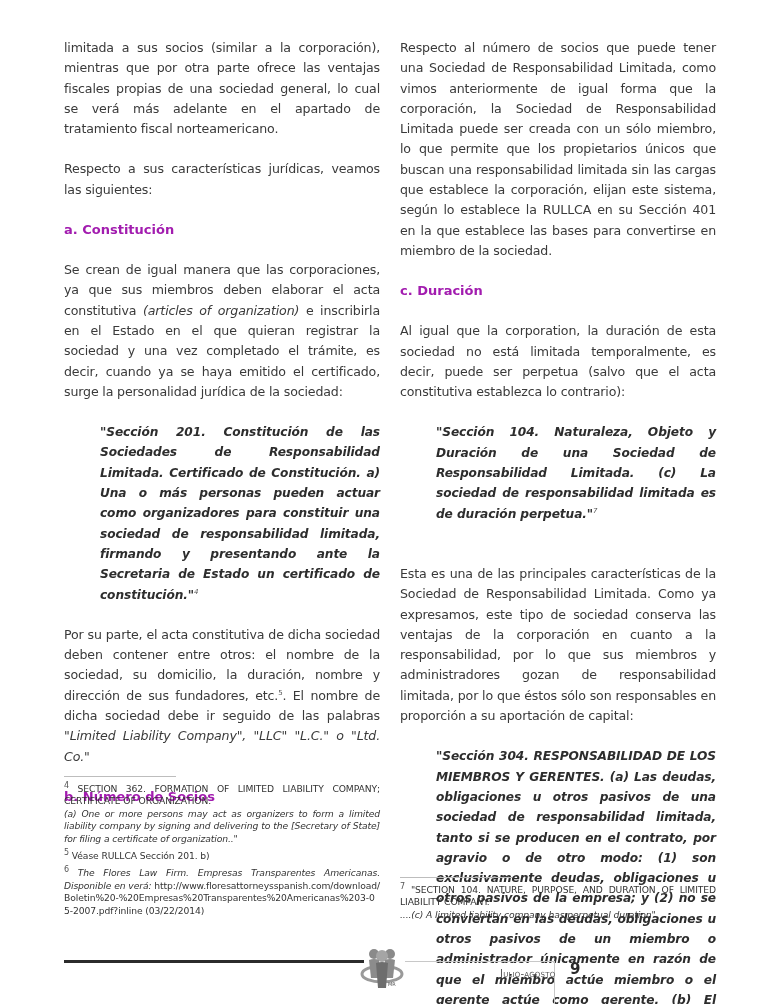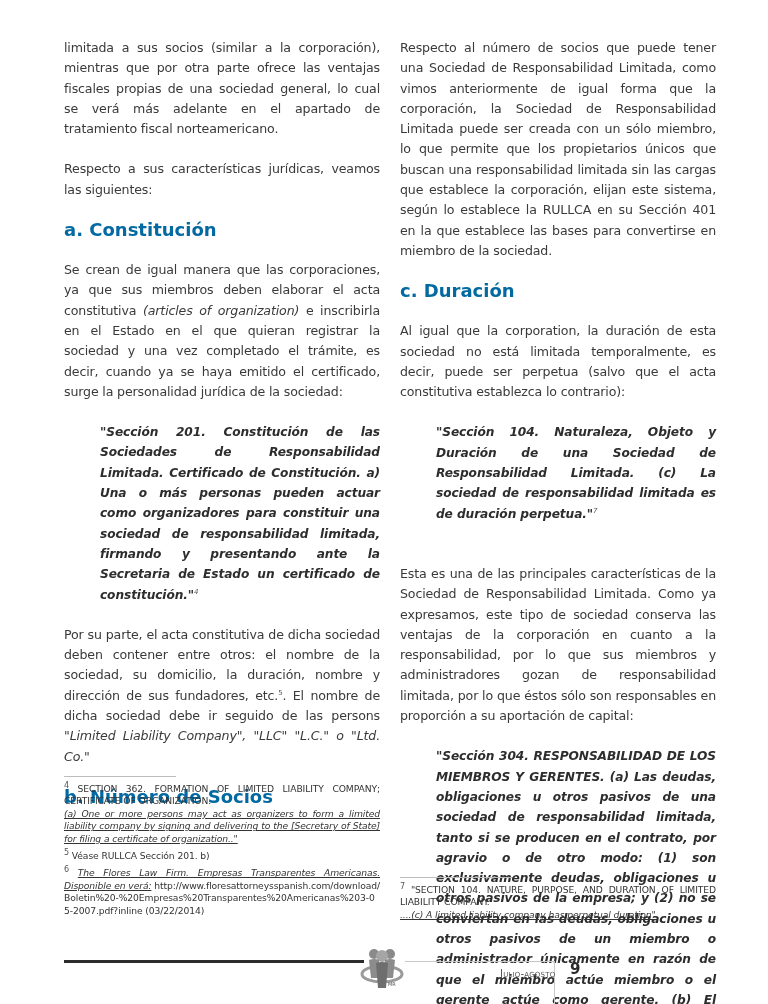--- a/index.html
+++ b/index.html
@@ -3,29 +3,29 @@
 <meta charset="utf-8">
 <style>
   html, body { margin:0; padding:0; background:#ffffff; }
   body { width:768px; height:1004px; position:relative; overflow:hidden;
          font-family:"DejaVu Sans", sans-serif; color:#3a3a3a; }
   .col { position:absolute; top:38px; width:316px; }
   .col.left { left:64px; }
   .col.right { left:400px; }
   p { margin:0; font-size:12.6px; line-height:20.3px; text-align:justify; letter-spacing:-0.15px; }
   .gap { height:20px; }
-  h3 { margin:0; font-size:18px; line-height:20px; font-weight:bold; color:#0369a1; }
+  h3 { margin:0; font-size:13px; line-height:20px; font-weight:bold; color:#a21caf; }
   .quote { margin:0 0 0 36px; font-size:12.2px; line-height:20.3px; font-weight:bold; font-style:italic;
            color:#2d2d2d; text-align:justify; letter-spacing:-0.1px; }
   sup { font-size:7px; line-height:0; vertical-align:super; color:#555; font-weight:normal; }
   em { }
   .fn-rule { width:112px; height:1px; background:#bdbdbd; margin:0 0 6px 0; }
   .fn { font-size:9.2px; line-height:12.4px; color:#333; text-align:justify; margin:0 0 5px 0; letter-spacing:-0.1px; }
   .fn .num { font-size:8px; vertical-align:super; line-height:0; color:#555; }
-  .fn em { font-style:italic;text-decoration:underline; }
+  .fn em { font-style:italic; }
   .footer { position:absolute; left:0; top:930px; width:768px; height:74px; }
   .footer-line { position:absolute; left:64px; top:30px; width:300px; height:3px; background:#2b2b2b; }
   .footer-thin { position:absolute; left:405px; top:31px; width:150px; height:1px; background:#c8c8c8; }
   .footer-vert { position:absolute; left:554px; top:31px; width:1px; height:43px; background:#c8c8c8; }
   .footer-month { position:absolute; left:500px; top:38px; font-size:10px; color:#555;
                   font-variant:small-caps; letter-spacing:0.2px; }
   .footer-page { position:absolute; left:570px; top:30px; font-size:15px; font-weight:bold; color:#2a2a2a; }
   .logo { position:absolute; left:358px; top:14px; width:48px; height:48px; }
 </style>
 </head>
@@ -35,21 +35,21 @@
   <p>limitada a sus socios (similar a la corporación), mientras que por otra parte ofrece las ventajas fiscales propias de una sociedad general, lo cual se verá más adelante en el apartado de tratamiento fiscal norteamericano.</p>
   <div class="gap"></div>
   <p>Respecto a sus características jurídicas, veamos las siguientes:</p>
   <div class="gap"></div>
   <h3>a. Constitución</h3>
   <div class="gap"></div>
   <p><span>Se crean de igual manera que las corporaciones, ya que sus miembros deben elaborar el acta constitutiva </span><em>(articles of organization)</em><span> e inscribirla en el Estado en el que quieran registrar la sociedad y una vez completado el trámite, es decir, cuando ya se haya emitido el certificado, surge la personalidad jurídica de la sociedad:</span></p>
   <div class="gap"></div>
   <p class="quote"><span>"Sección 201. Constitución de las Sociedades de Responsabilidad Limitada. Certificado de Constitución. a) Una o más personas pueden actuar como organizadores para constituir una sociedad de responsabilidad limitada, firmando y presentando ante la Secretaria de Estado un certificado de constitución."</span><sup>4</sup></p>
   <div class="gap"></div>
-  <p><span>Por su parte, el acta constitutiva de dicha sociedad deben contener entre otros: el nombre de la sociedad, su domicilio, la duración, nombre y dirección de sus fundadores, etc.</span><sup>5</sup><span>. El nombre de dicha sociedad debe ir seguido de las persons </span><em>"Limited Liability Company", "LLC" "L.C." o "Ltd. Co."</em></p>
+  <p><span>Por su parte, el acta constitutiva de dicha sociedad deben contener entre otros: el nombre de la sociedad, su domicilio, la duración, nombre y dirección de sus fundadores, etc.</span><sup>5</sup><span>. El nombre de dicha sociedad debe ir seguido de las palabras </span><em>"Limited Liability Company", "LLC" "L.C." o "Ltd. Co."</em></p>
   <div class="gap"></div>
   <h3>b. Número de Socios</h3>
   <div class="gap"></div>
 </div>
 
 <div class="col left" style="top:776px;">
   <div class="fn-rule"></div>
   <div class="fn">
     <span class="num">4</span>
     <span>SECTION 362. FORMATION OF LIMITED LIABILITY COMPANY; CERTIFICATE OF ORGANIZATION.</span><br>

